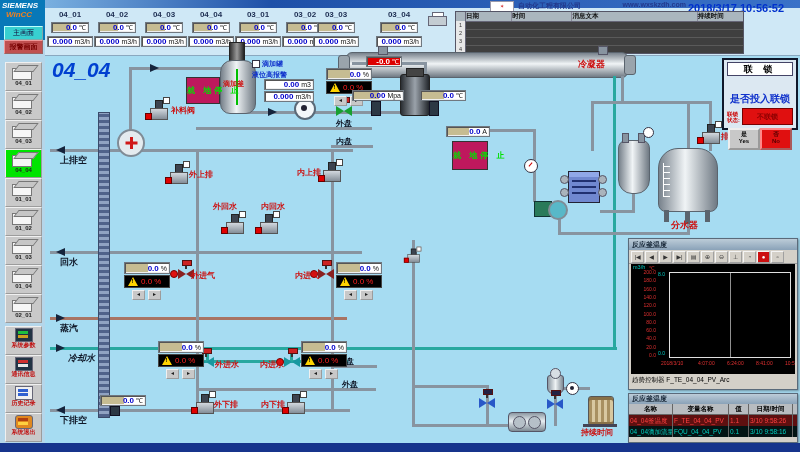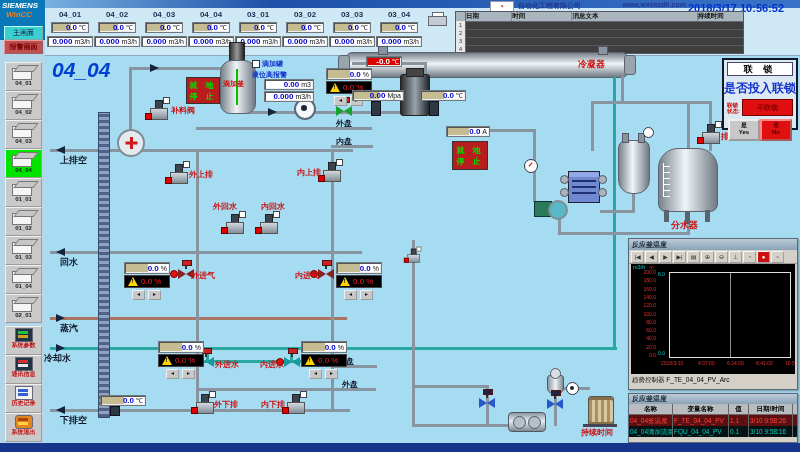--- a/index.html
+++ b/index.html
@@ -19,21 +19,21 @@
   .io .u{color:#111;font-size:7px}
   .io.red{background:#dd0000}
   .io.red .v,.io.red .u{color:#fff}
   .alarmbox{background:#000;border:1px solid #444;display:flex;align-items:center;gap:3px;padding:0 3px;box-sizing:border-box}
   .alarmbox .av{color:#ff2020;font-weight:normal;font-size:8px}
   .tri{width:0;height:0;border-left:5px solid transparent;border-right:5px solid transparent;border-bottom:9px solid #ffd400;position:relative}
   .tri:after{content:"!";position:absolute;left:-1.5px;top:1px;font-size:6px;font-weight:bold;color:#000}
   .spin{display:flex;gap:3px}
   .spin b{width:11px;height:8px;background:#c8c8c8;border:1px outset #f0f0f0;font-size:5px;line-height:7px;text-align:center;color:#222}
   
-  .statusbox{background:#b91c1c;border:1px solid #333;display:flex;flex-direction:column;justify-content:center;align-items:center}
+  .statusbox{background:#be185d;border:1px solid #333;display:flex;flex-direction:row;justify-content:flex-start;align-items:center}
   .statusbox div{color:#00e000;font-size:8px;font-weight:bold;letter-spacing:3px;white-space:nowrap}
   
   .vlabel{color:#cc1111;font-weight:bold;font-size:8px;white-space:nowrap}
   .llabel{color:#101828;font-weight:bold;font-size:9px;white-space:nowrap}
   .clabel{color:#101828;font-weight:bold;font-size:8px;white-space:nowrap}
   .rlabel{color:#cc1111;font-weight:bold;font-size:9px;white-space:nowrap}
   
   .arrl{width:0;height:0;border-top:4px solid transparent;border-bottom:4px solid transparent;border-right:9px solid #15243c}
   .arrr{width:0;height:0;border-top:4px solid transparent;border-bottom:4px solid transparent;border-left:9px solid #15243c}
   
@@ -154,21 +154,21 @@
         <div class="tl">03_02</div>
         <div class="io tan" style="position: relative; margin: 0px auto; width: 38px; height: 11px;">
           <div class="v">0.0</div>
           <div class="u">℃</div>
         </div>
         <div class="io" style="position: relative; margin: 3px auto 0px; width: 46px; height: 11px;">
           <div class="v">0.000</div>
           <div class="u">m3/h</div>
         </div>
       </div>
-      <div class="tabcol" style="left: 329px;">
+      <div class="tabcol" style="left: 313px;">
         <div class="tl">03_03</div>
         <div class="io tan" style="position: relative; margin: 0px auto; width: 38px; height: 11px;">
           <div class="v">0.0</div>
           <div class="u">℃</div>
         </div>
         <div class="io" style="position: relative; margin: 3px auto 0px; width: 46px; height: 11px;">
           <div class="v">0.000</div>
           <div class="u">m3/h</div>
         </div>
       </div>
@@ -548,21 +548,21 @@
         <div class="abs vlabel" style="left: 191px; top: 215px;">外进气</div>
         <div class="abs vlabel" style="left: 295px; top: 215px;">内进气</div>
         <div class="abs vlabel" style="left: 215px; top: 304px;">外进水</div>
         <div class="abs vlabel" style="left: 260px; top: 304px;">内进水</div>
         <div class="abs vlabel" style="left: 214px; top: 344px;">外下排</div>
         <div class="abs vlabel" style="left: 261px; top: 344px;">内下排</div>
         <div class="abs vlabel" style="left: 721px; top: 76px;">排空</div>
         <div class="abs llabel" style="left: 60px; top: 99px;">上排空</div>
         <div class="abs llabel" style="left: 60px; top: 201px;">回水</div>
         <div class="abs llabel" style="left: 60px; top: 267px;">蒸汽</div>
-        <div class="abs llabel" style="left: 44px; top: 297px;">冷却水</div>
+        <div class="abs llabel" style="left: 68px; top: 297px; font-style: italic;">冷却水</div>
         <div class="abs llabel" style="left: 60px; top: 359px;">下排空</div>
         <div class="abs clabel" style="left: 336px; top: 63px;">外盘</div>
         <div class="abs clabel" style="left: 336px; top: 81px;">内盘</div>
         <div class="abs clabel" style="left: 338px; top: 301px;">内盘</div>
         <div class="abs clabel" style="left: 342px; top: 324px;">外盘</div>
       </div>
     <div id="displays">
         <div class="io" style="position: absolute; left: 264px; top: 24px; width: 50px; height: 11px;">
           <div class="v">0.00</div>
           <div class="u">m3</div>
@@ -667,21 +667,21 @@
         <div class="abs arrl" style="left: 56px; top: 193px;"></div>
         <div class="abs arrr" style="left: 56px; top: 259px;"></div>
         <div class="abs arrr" style="left: 56px; top: 289px;"></div>
         <div class="abs arrl" style="left: 56px; top: 351px;"></div>
         <div class="abs arrr" style="left: 268px; top: 53px;"></div>
         <div class="abs arrr" style="left: 150px; top: 9px;"></div>
       </div>
 
     <div class="abs" style="left:722px;top:3px;width:76px;height:72px;background:#dce8f2;border:2px solid #0f172a;box-sizing:border-box">
       <div style="margin:2px 3px 0;background:#fff;border:1px solid #446;text-align:center;font-size:9px;font-weight:bold;letter-spacing:4px;line-height:12px">联 锁</div>
-      <div class="bluetext" style="font-size:12px;text-align:center;margin-top:4px">是否投入联锁</div>
+      <div class="bluetext" style="font-size:10px;text-align:center;margin-top:16px">是否投入联锁</div>
       <div style="display:flex;align-items:center;margin:2px 3px 0;gap:2px">
         <div style="font-size:5.5px;color:#c00;font-weight:bold;line-height:6px">
           <div>联锁</div>
           <div>状态:</div>
         </div>
         <div style="flex:1;height:15px;background:#e01010;border:1px solid #700;color:#8a0000;font-size:7px;font-weight:bold;text-align:center;line-height:15px">不联锁</div>
       </div>
       <div style="display:flex;justify-content:space-between;margin:3px 4px 0">
         <div style="width:29px;height:18px;background:#c8c8c8;border:2px outset #eee;text-align:center;cursor:pointer">
           <div style="font-size:6px;font-weight:bold;line-height:8px">是</div>

